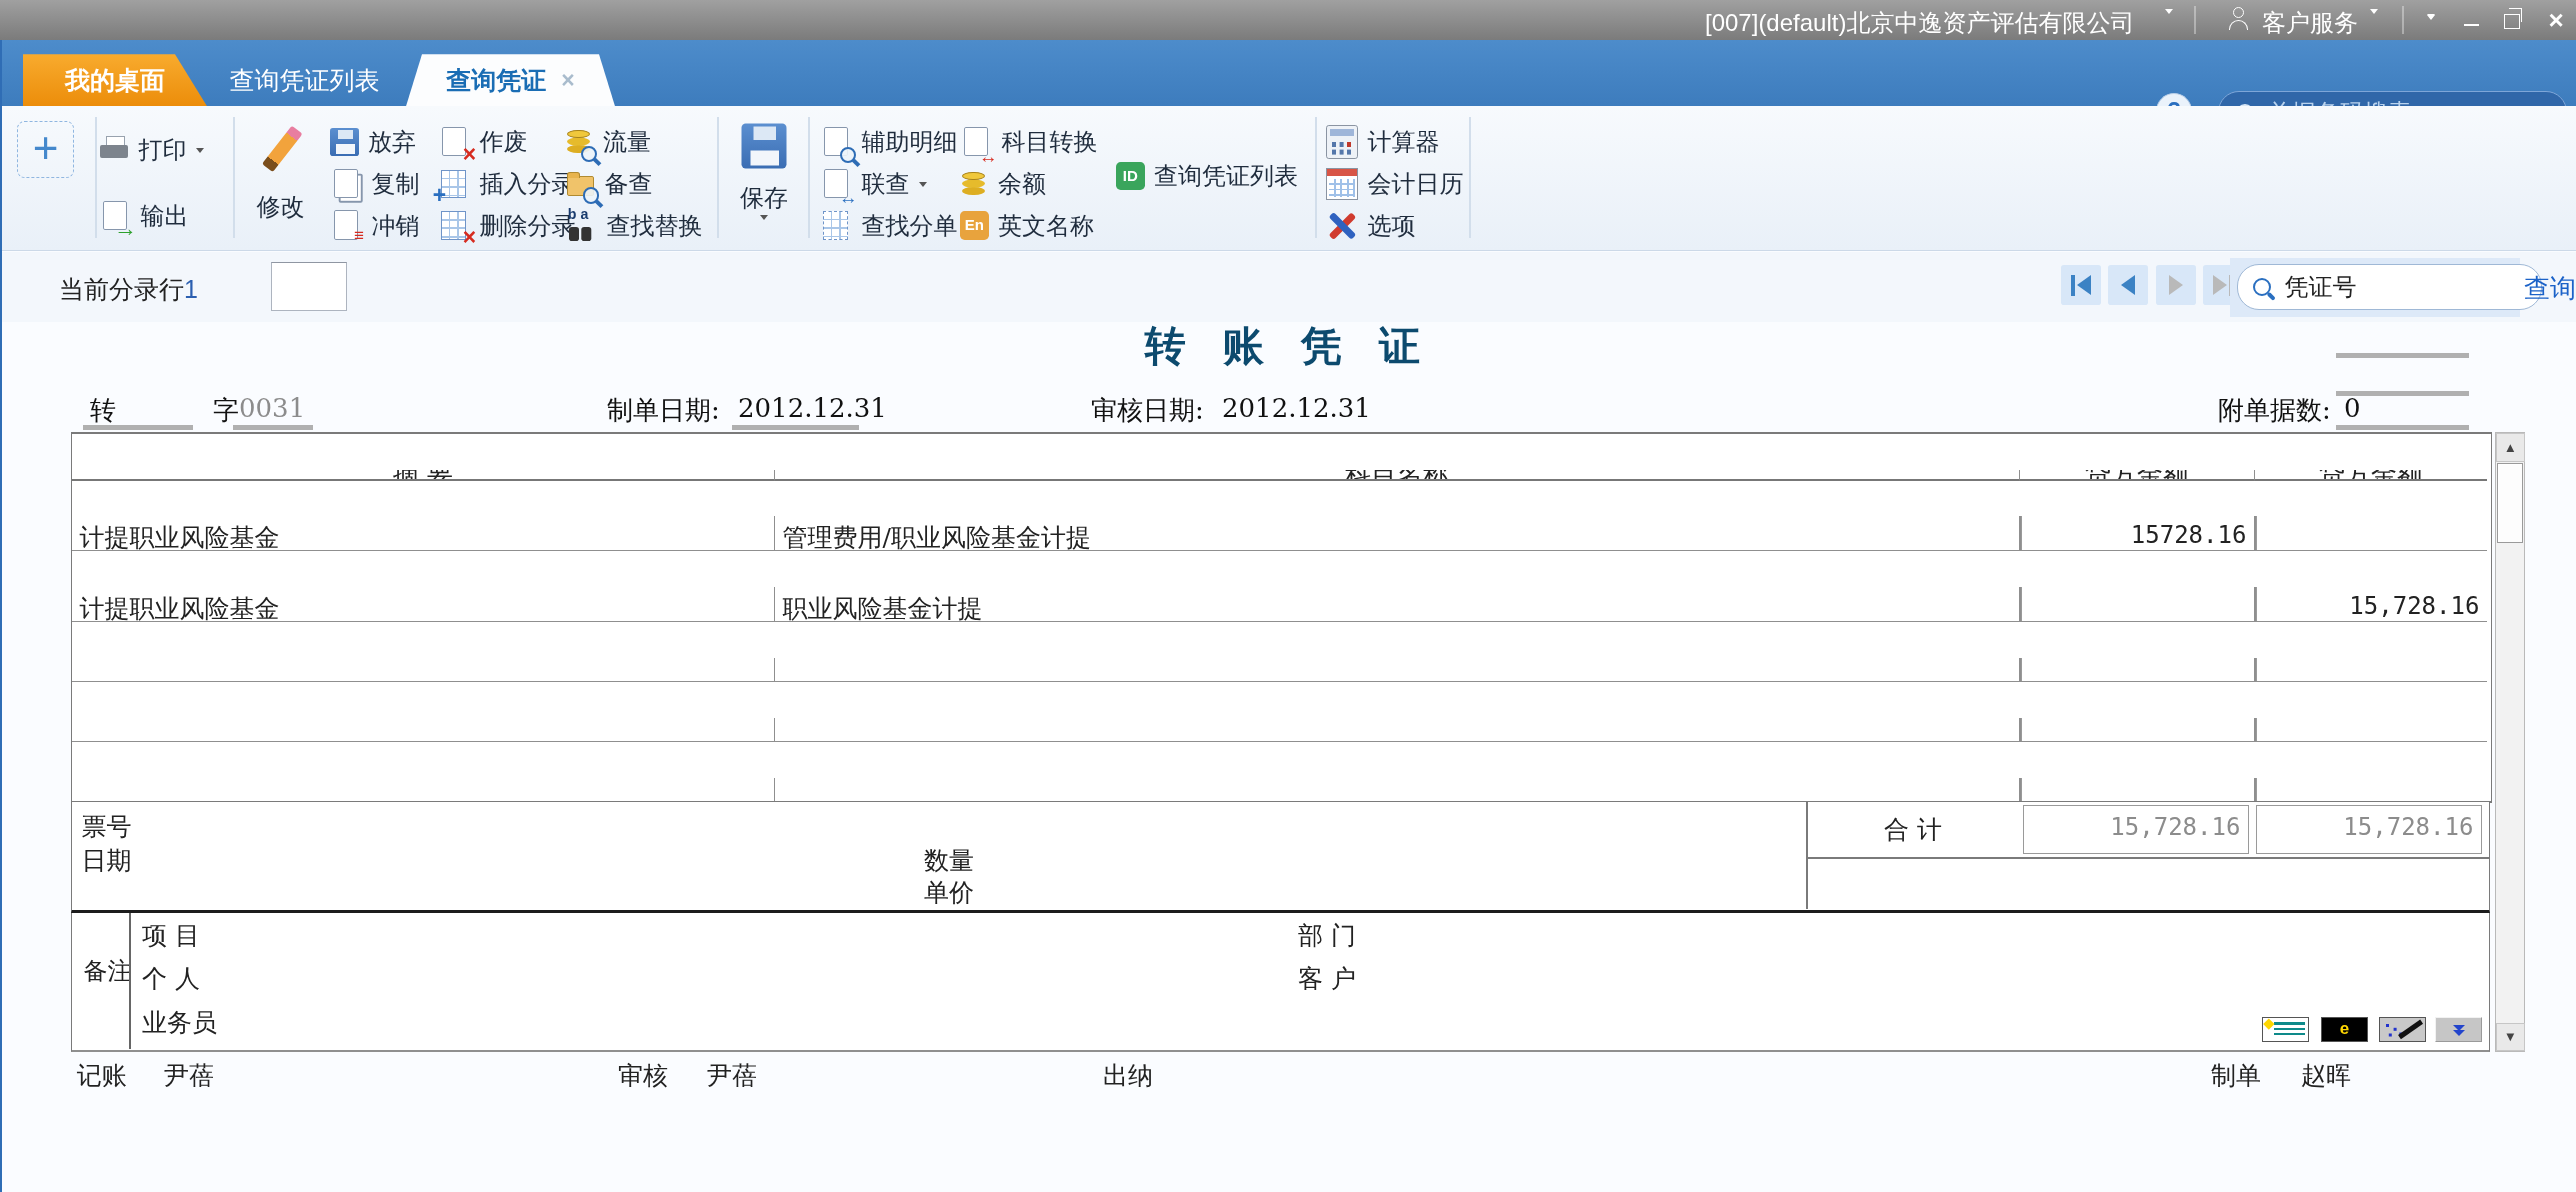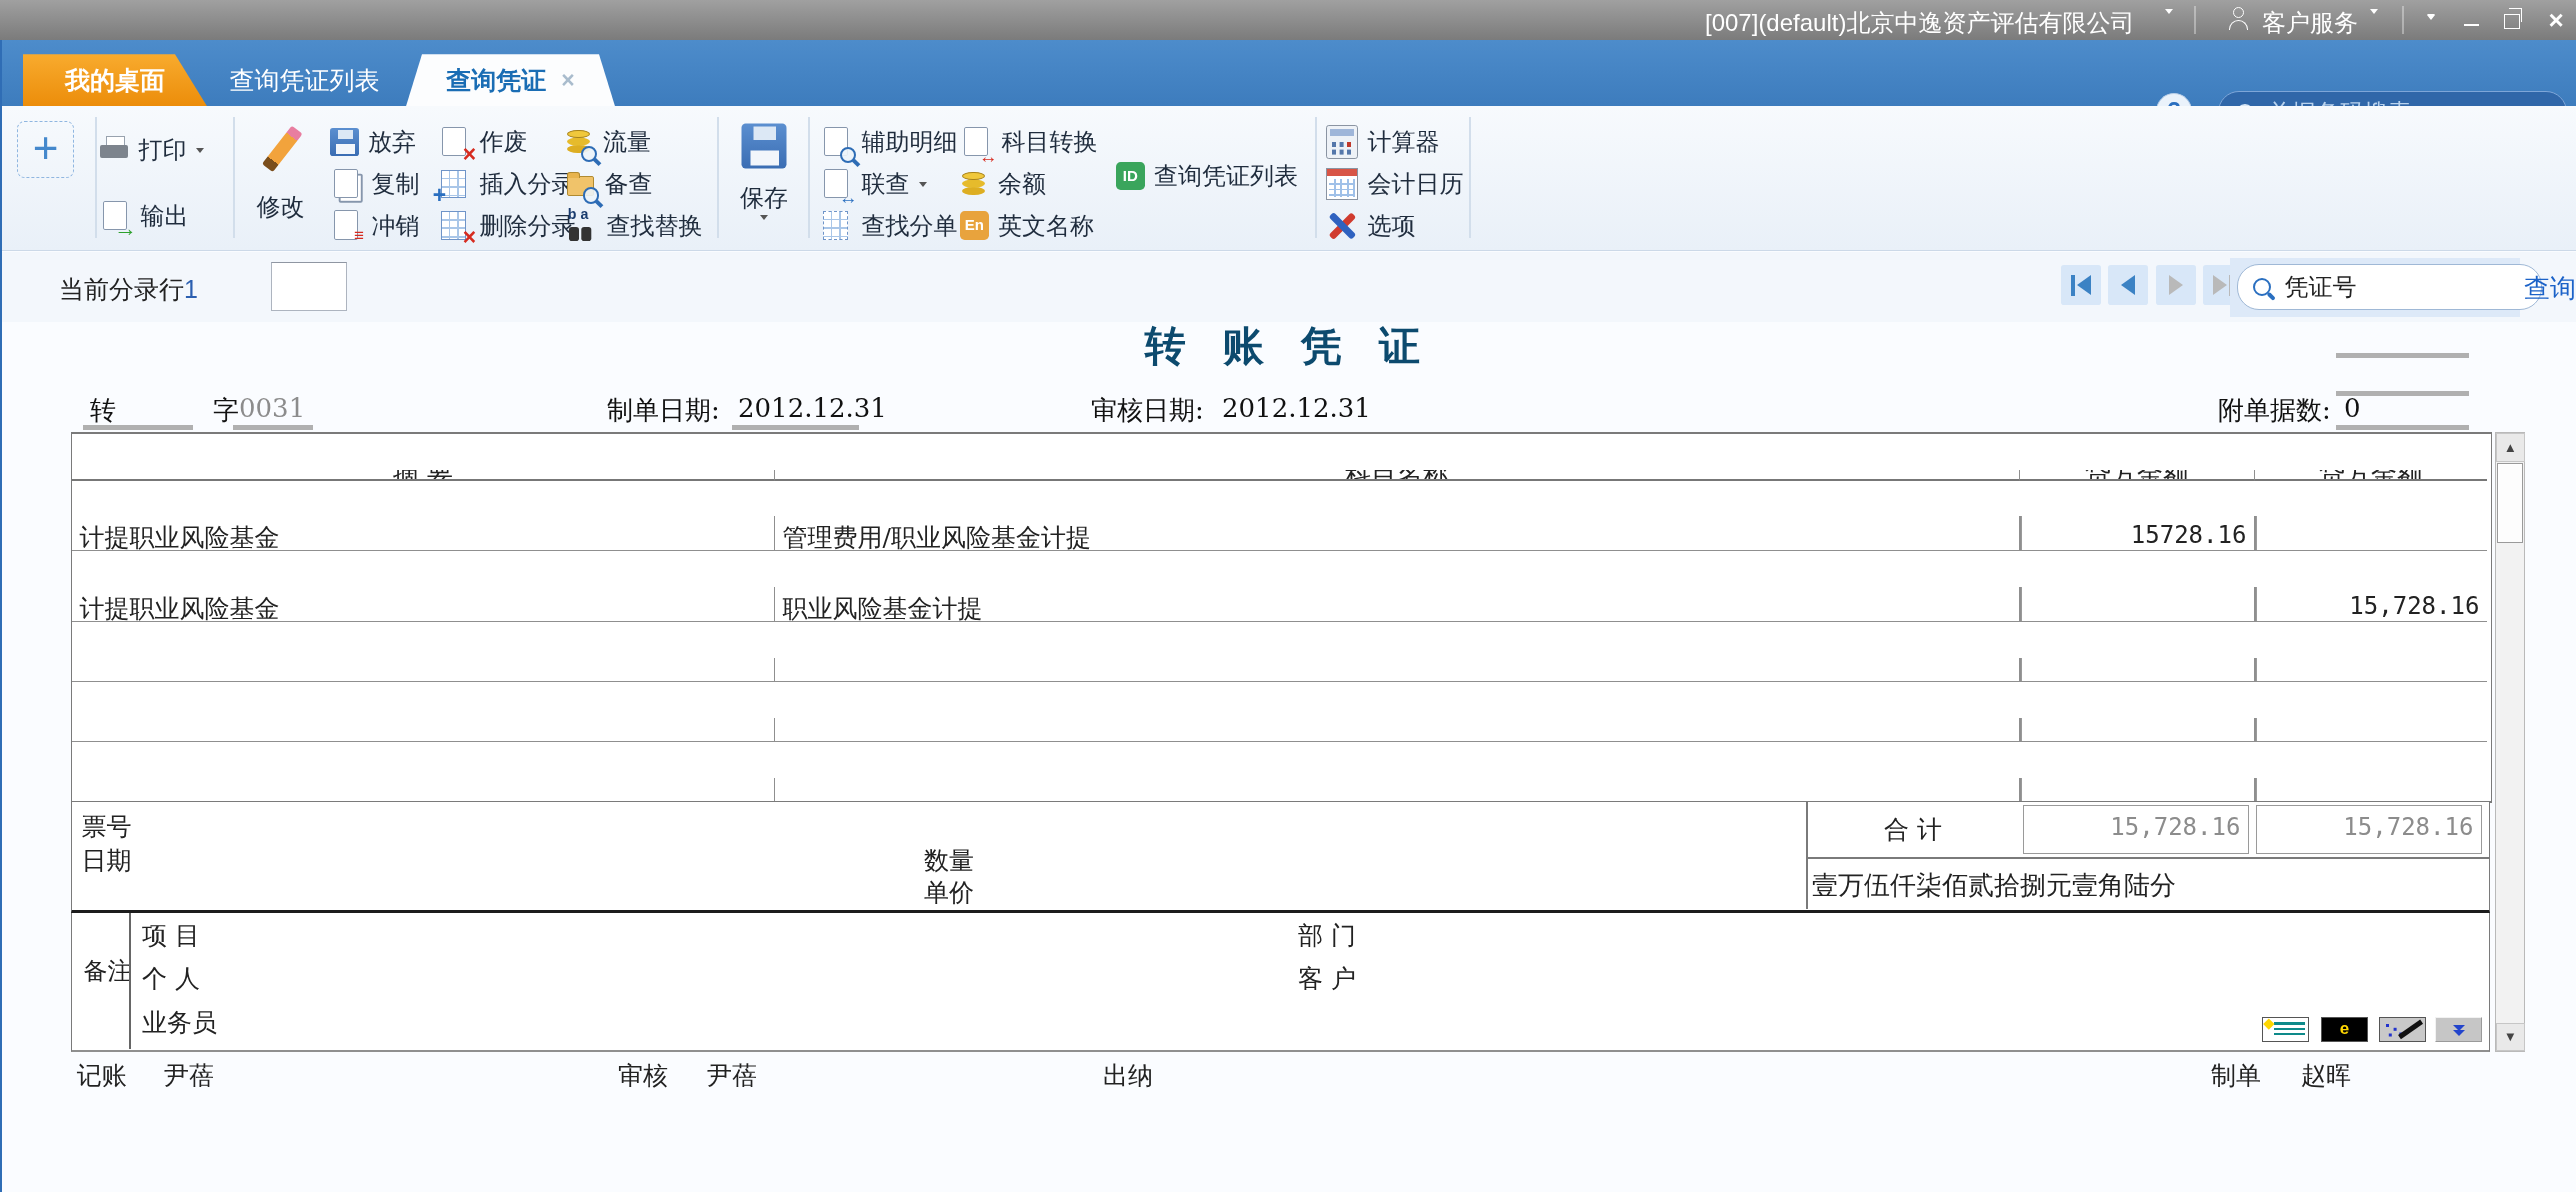--- a/index.html
+++ b/index.html
@@ -452,21 +452,20 @@
   <div class="billsec vser">
     <span style="left:9.5px;top:7.6px">票号</span>
     <span style="left:9.5px;top:42px">日期</span>
     <span style="left:852px;top:42px">数量</span>
     <span style="left:852px;top:74px">单价</span>
     <div class="abs" style="left:1734px;top:0;width:1.9px;height:107px;background:#7a7a7a"></div>
     <span style="left:1734px;top:11.4px;width:214px;text-align:center">合 计</span>
     <div class="abs" style="left:1734px;top:55px;right:0;height:1.9px;background:#7a7a7a"></div>
     <div class="totbox" style="left:1951px">15,728.16</div>
     <div class="totbox" style="left:2184px">15,728.16</div>
-    <span style="left:1740px;top:66px;font-size:26px">壹万伍仟柒佰贰拾捌元壹角陆分</span>
   </div>
 
   <div class="remsec vser">
     <span style="left:11.4px;top:42px;font-size:24px">备注</span>
     <div class="abs" style="left:57px;top:0;width:1.9px;height:136px;background:#666"></div>
     <span style="left:70px;top:5.7px">项 目</span>
     <span style="left:70px;top:49px">个 人</span>
     <span style="left:70px;top:93px">业务员</span>
     <span style="left:1226px;top:5.7px">部 门</span>
     <span style="left:1226px;top:49px">客 户</span>

